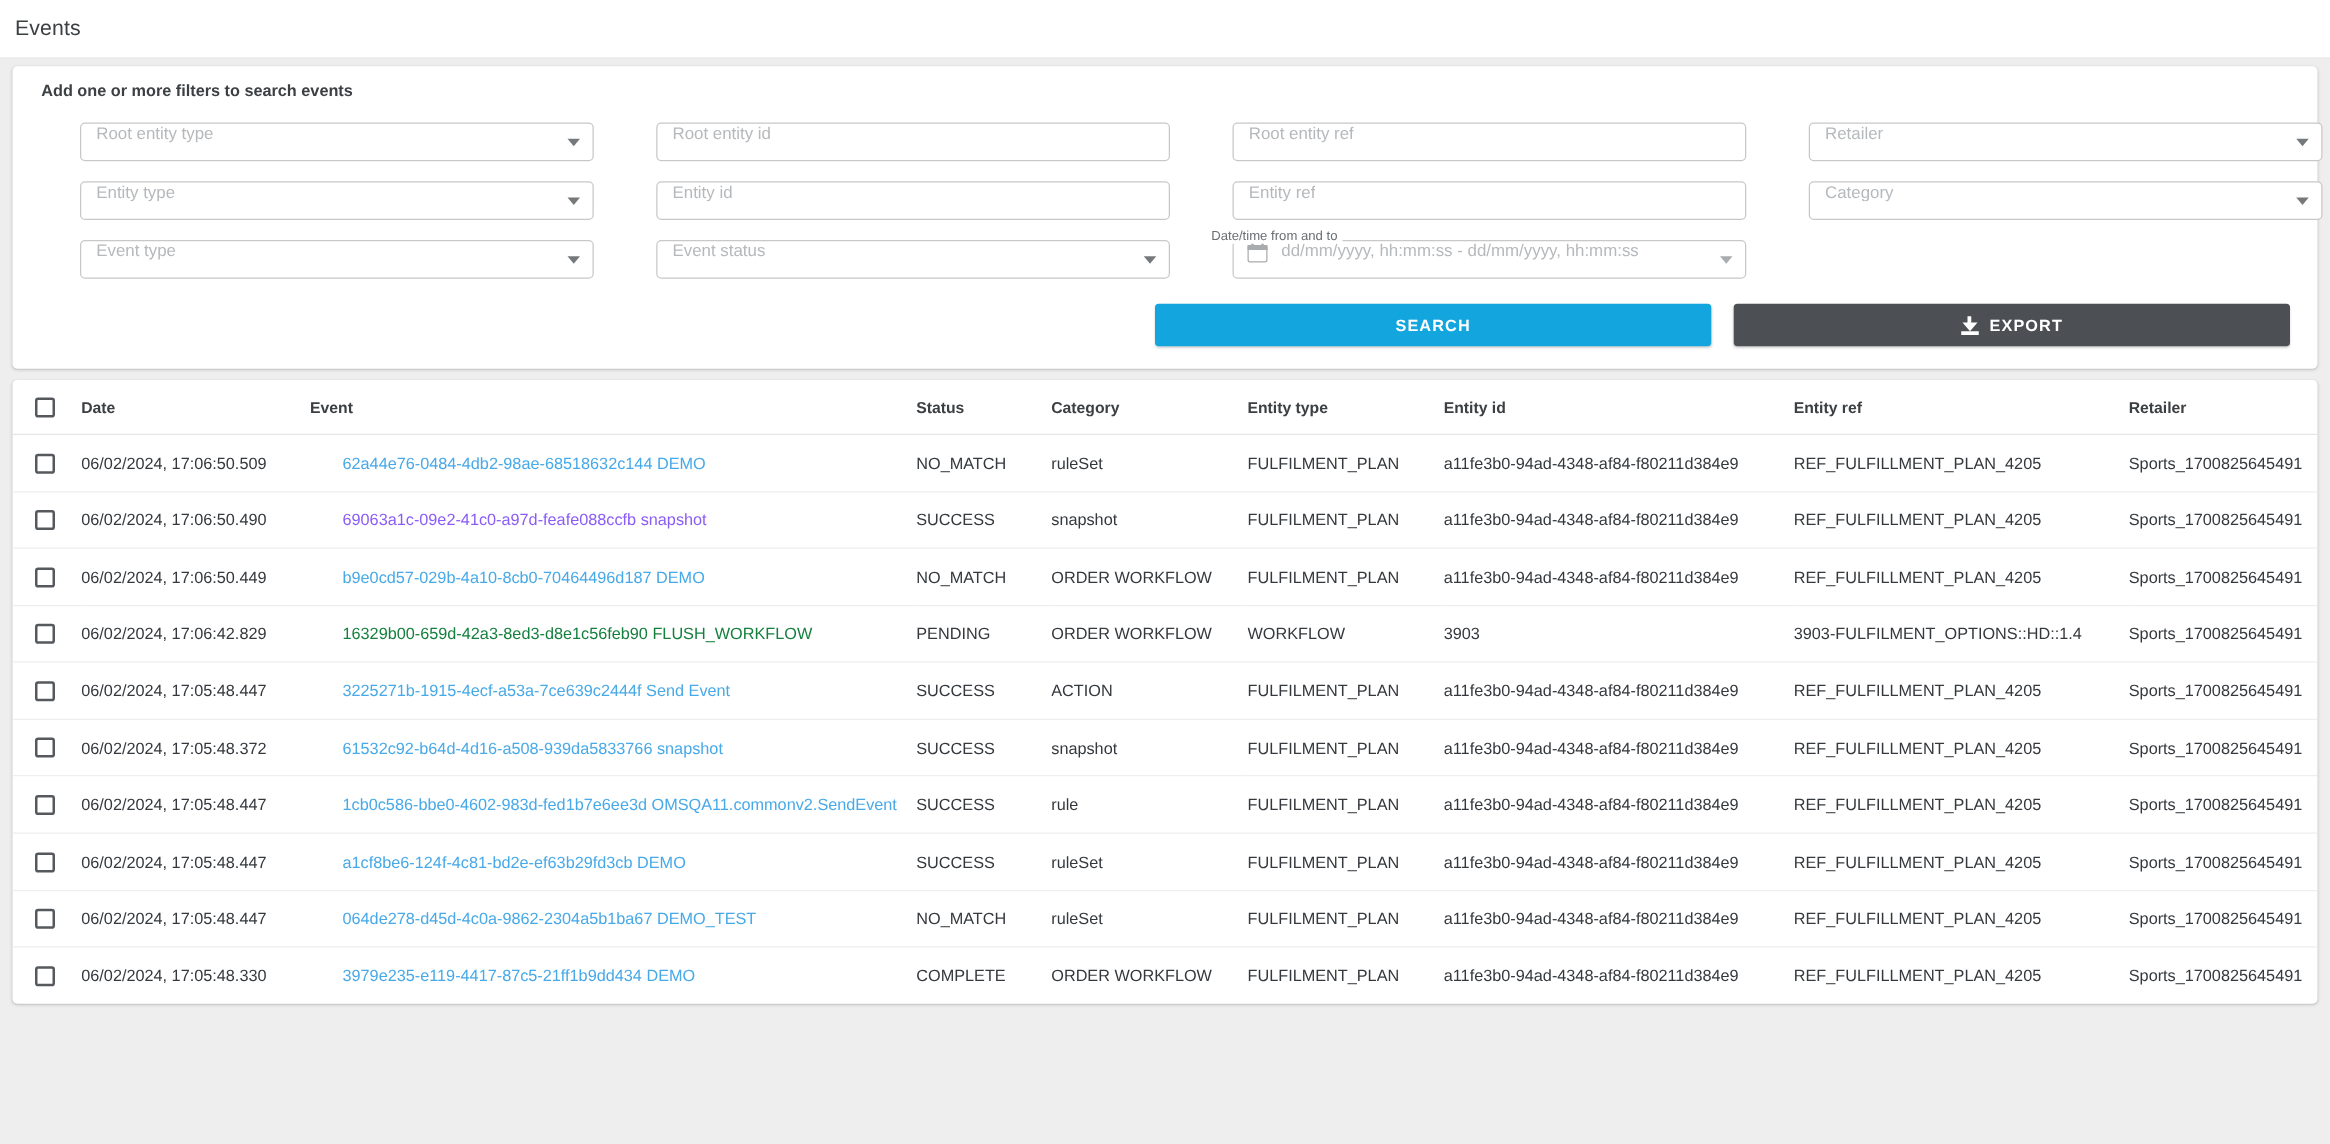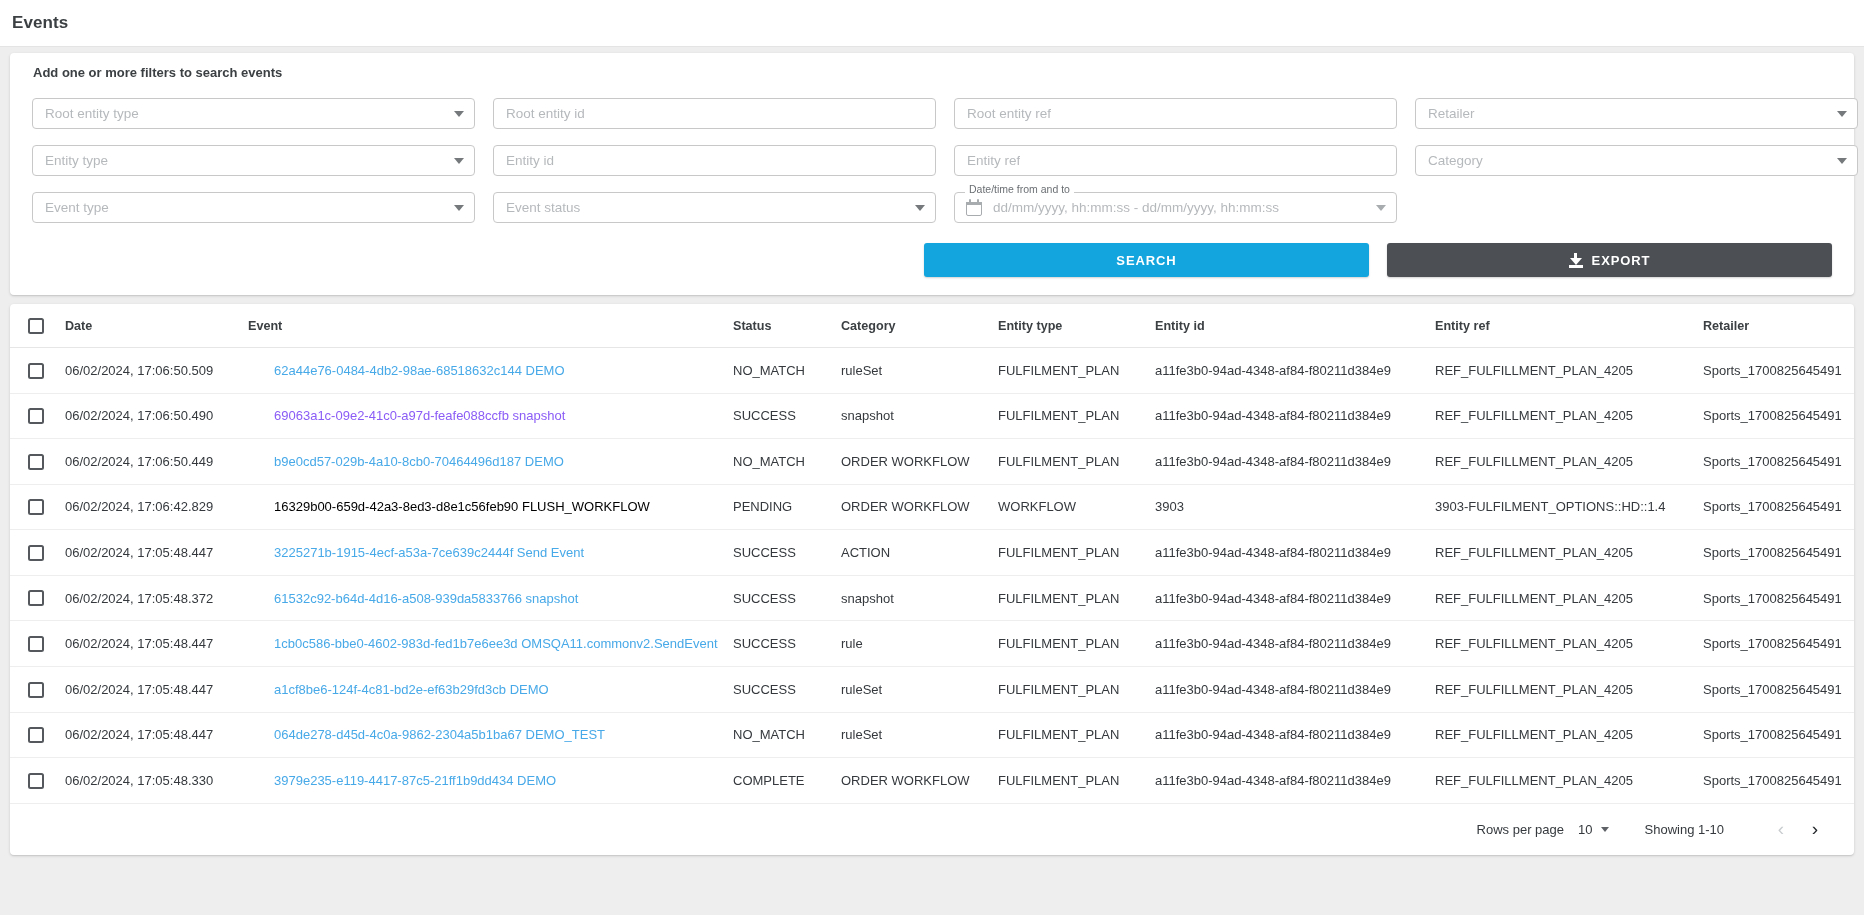--- a/index.html
+++ b/index.html
@@ -15,21 +15,21 @@
   .title-bar {
     height: 47px;
     background: #ffffff;
     display: flex;
     align-items: center;
     padding-left: 12px;
     border-bottom: 1px solid #e4e4e4;
   }
   .title-bar h1 {
     font-size: 17px;
-    font-weight: 700;
+    font-weight: 400;
     color: #3c4043;
     margin: 0;
     letter-spacing: .1px;
   }
 
   
   .filter-card {
     margin: 6px 10px 0 10px;
     background: #ffffff;
     border-radius: 4px;
@@ -53,22 +53,23 @@
     position: relative;
     height: 31px;
   }
   .field .box {
     position: absolute;
     inset: 0;
     border: 1px solid #c8c8c8;
     border-radius: 4px;
     background: #fff;
     display: flex;
-    align-items: center;
+    align-items: flex-start;
     padding: 0 12px;
+    margin-left: 32px;
   }
   .field .ph {
     font-size: 13.5px;
     color: #4a4f54;
     white-space: nowrap;
     overflow: hidden;
     text-overflow: ellipsis;
   }
   .field.muted .ph { color: #b6b9bc; }
   .caret {
@@ -394,21 +395,21 @@
           <td class="col-status">NO_MATCH</td>
           <td class="col-cat">ORDER WORKFLOW</td>
           <td class="col-etype">FULFILMENT_PLAN</td>
           <td class="col-eid">a11fe3b0-94ad-4348-af84-f80211d384e9</td>
           <td class="col-eref">REF_FULFILLMENT_PLAN_4205</td>
           <td class="col-ret">Sports_1700825645491</td>
         </tr>
         <tr>
           <td class="col-chk"><span class="chkbox"></span></td>
           <td class="col-date">06/02/2024, 17:06:42.829</td>
-          <td class="col-event"><a class="event-link" href="#" style="color: #000000;">16329b00-659d-42a3-8ed3-d8e1c56feb90 FLUSH_WORKFLOW</a></td>
+          <td class="col-event"><a class="event-link" href="#" style="color: #15803d;">16329b00-659d-42a3-8ed3-d8e1c56feb90 FLUSH_WORKFLOW</a></td>
           <td class="col-status">PENDING</td>
           <td class="col-cat">ORDER WORKFLOW</td>
           <td class="col-etype">WORKFLOW</td>
           <td class="col-eid">3903</td>
           <td class="col-eref">3903-FULFILMENT_OPTIONS::HD::1.4</td>
           <td class="col-ret">Sports_1700825645491</td>
         </tr>
         <tr>
           <td class="col-chk"><span class="chkbox"></span></td>
           <td class="col-date">06/02/2024, 17:05:48.447</td>
@@ -471,23 +472,13 @@
           <td class="col-status">COMPLETE</td>
           <td class="col-cat">ORDER WORKFLOW</td>
           <td class="col-etype">FULFILMENT_PLAN</td>
           <td class="col-eid">a11fe3b0-94ad-4348-af84-f80211d384e9</td>
           <td class="col-eref">REF_FULFILLMENT_PLAN_4205</td>
           <td class="col-ret">Sports_1700825645491</td>
         </tr>
       </tbody>
   </table>
 
-  <div class="pager">
-    <span class="lbl">Rows per page</span>
-    <span class="rpp">
-      <span>10</span>
-      <span class="caret2"></span>
-    </span>
-    <span class="showing">Showing 1-10</span>
-    <button class="arrow-btn arrow-prev">‹</button>
-    <button class="arrow-btn arrow-next">›</button>
-  </div>
 </div>
 
 </body></html>

